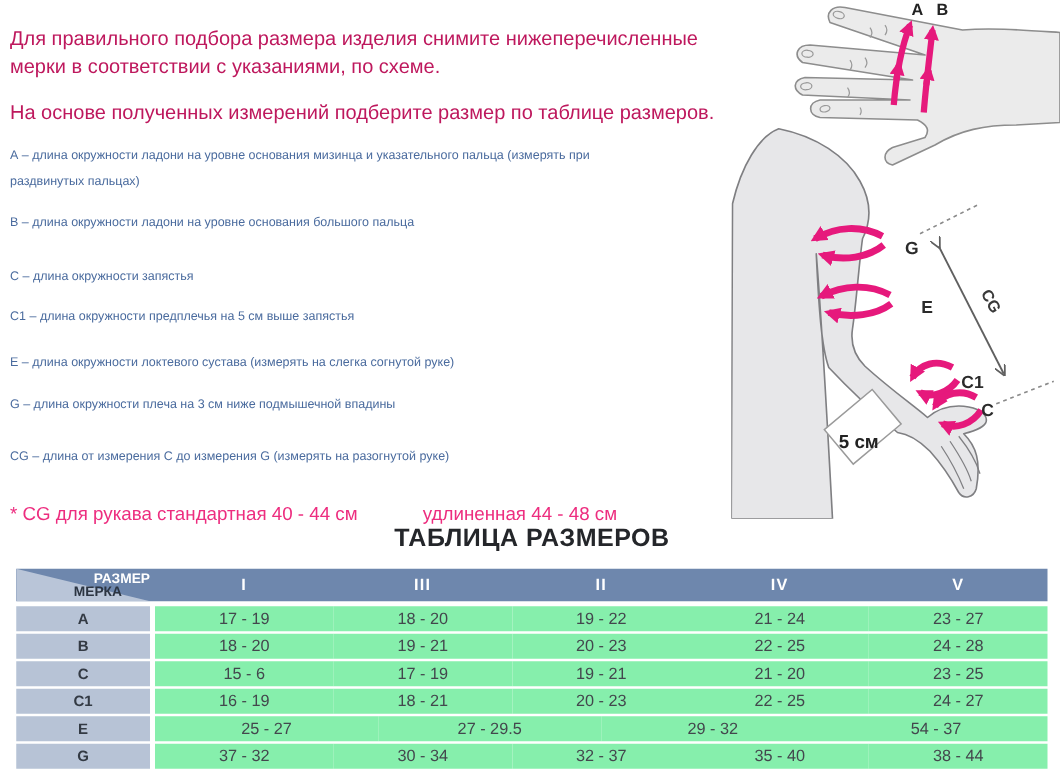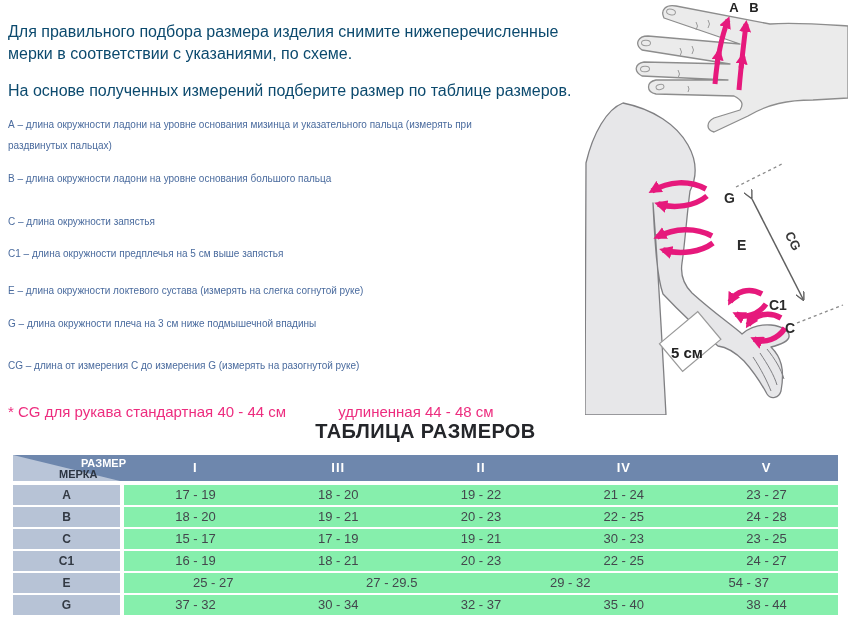--- a/index.html
+++ b/index.html
@@ -1,20 +1,20 @@
 <!DOCTYPE html>
 <html><head>
 <meta charset="utf-8">
 <style>
   html,body{margin:0;padding:0;background:#fff;}
   .page{
     position:relative;width:848px;height:626px;background:#ffffff;
     font-family:"Liberation Sans", sans-serif;overflow:hidden;
   }
-  .intro{position:absolute;left:8px;width:582px;font-size:16px;line-height:22px;color:#0c4a6e;}
+  .intro{position:absolute;left:8px;width:582px;font-size:16px;line-height:22px;color:#be185d;}
   .intro.i1{top:5px;}
   .intro.i2{top:64px;}
   .mitem{position:absolute;left:8px;width:588px;font-size:10px;line-height:21px;color:#4a6b9e;}
   .mi-0{top:104px;max-width:482px;}
   .mi-1{top:158px;}
   .mi-2{top:201px;}
   .mi-3{top:233px;}
   .mi-4{top:270px;}
   .mi-5{top:303px;}
   .mi-6{top:345px;}
@@ -23,21 +23,21 @@
 
   .tbl-title{position:absolute;left:13px;top:420px;width:825px;text-align:center;
     font-size:20px;font-weight:bold;color:#24262a;letter-spacing:.4px;}
 
   .tbl{position:absolute;left:13px;top:455px;width:825px;}
   .tbl-head{position:relative;height:26px;background:#6e87ad;margin-bottom:4px;}
   .corner{position:absolute;left:0;top:0;width:107px;height:26px;}
   .corner-tri{position:absolute;left:0;top:0;width:100%;height:100%;
     background:#b9c5d8;clip-path:polygon(0 0,100% 100%,0 100%);}
   .corner-top{position:absolute;top:2px;left:0;width:100%;box-sizing:border-box;padding-left:50px;
-    text-align:center;font-size:11px;font-weight:bold;color:#ffffff;margin-left:12px;}
+    text-align:right;font-size:11px;font-weight:bold;color:#ffffff;}
   .corner-bottom{position:absolute;bottom:1px;left:6px;font-size:11px;font-weight:bold;color:#2c3542;padding-left:40px;}
   .head-cols{position:absolute;left:111px;right:0;top:0;bottom:0;display:flex;}
   .hcol{flex:1;text-align:center;line-height:26px;color:#fff;font-weight:bold;font-size:13px;letter-spacing:1px;}
   .trow{display:flex;height:20px;margin-bottom:2px;}
   .rlabel{flex:0 0 107px;background:#b7c3d6;text-align:center;line-height:20px;
     font-weight:bold;font-size:12px;color:#333a44;}
   .rcells{flex:1;display:flex;margin-left:4px;}
   .rcell{flex:1;background:#86efac;text-align:center;line-height:20px;font-size:13px;color:#43474d;}
 
   .hand-svg{position:absolute;left:618px;top:0;}
@@ -184,24 +184,24 @@
         <div class="rcell">18 - 20</div>
         <div class="rcell">19 - 21</div>
         <div class="rcell">20 - 23</div>
         <div class="rcell">22 - 25</div>
         <div class="rcell">24 - 28</div>
       </div>
     </div>
     <div class="trow">
       <div class="rlabel">С</div>
       <div class="rcells">
-        <div class="rcell">15 - 17</div>
+        <div class="rcell">15 - 6</div>
         <div class="rcell">17 - 19</div>
         <div class="rcell">19 - 21</div>
-        <div class="rcell">30 - 23</div>
+        <div class="rcell">21 - 20</div>
         <div class="rcell">23 - 25</div>
       </div>
     </div>
     <div class="trow">
       <div class="rlabel">С1</div>
       <div class="rcells">
         <div class="rcell">16 - 19</div>
         <div class="rcell">18 - 21</div>
         <div class="rcell">20 - 23</div>
         <div class="rcell">22 - 25</div>

